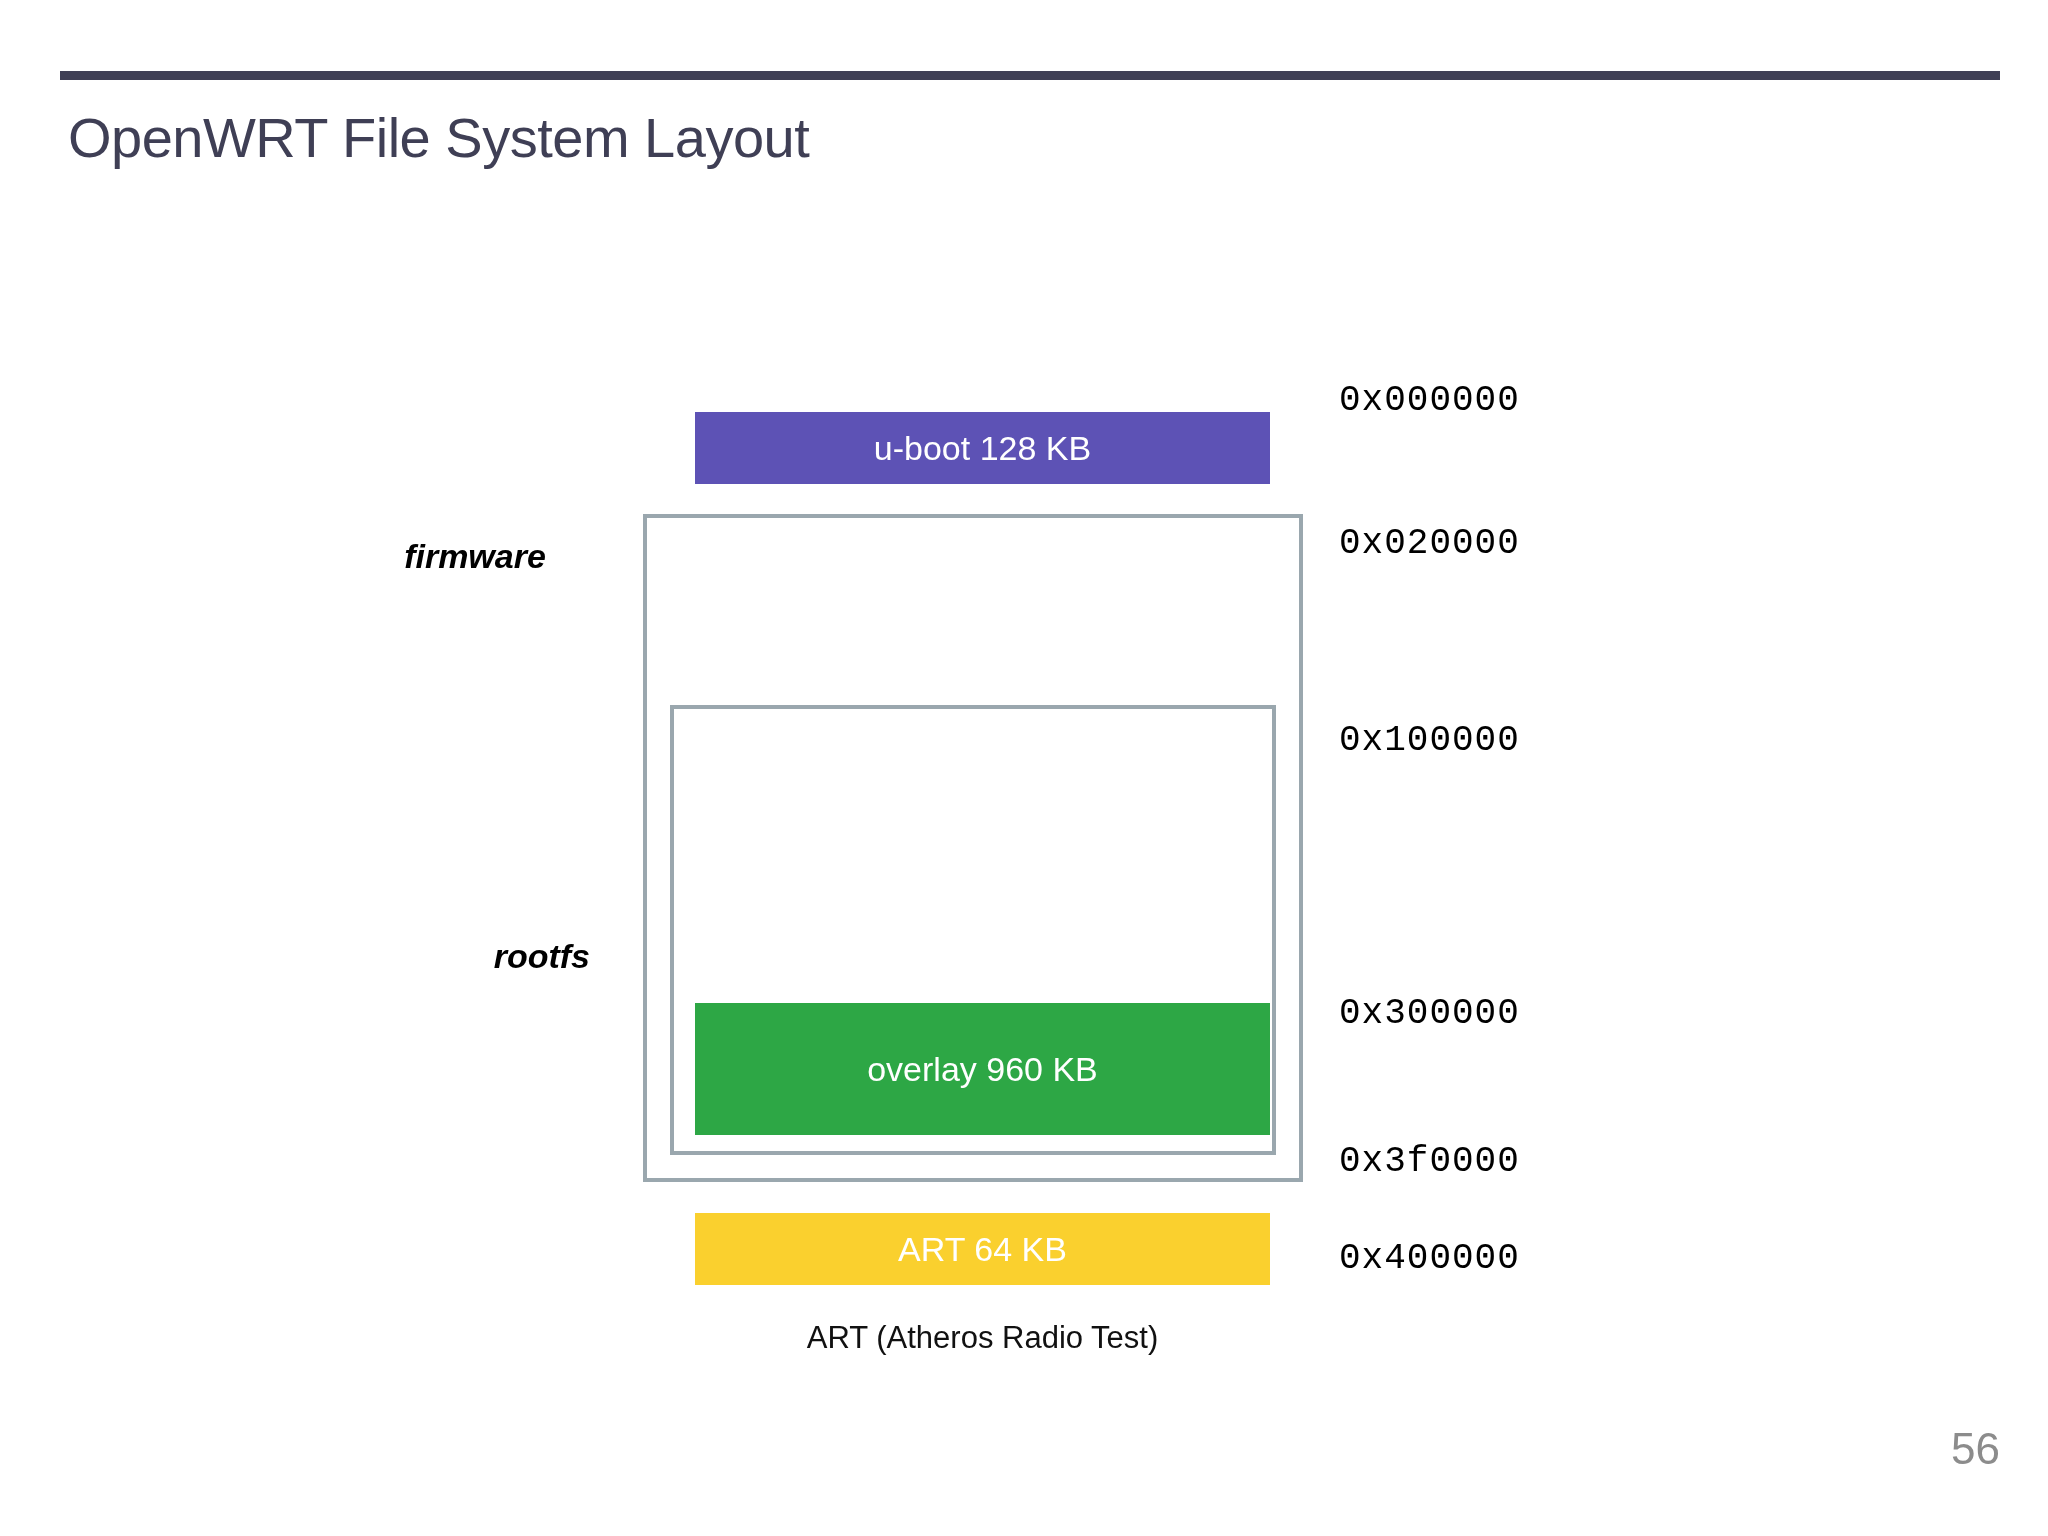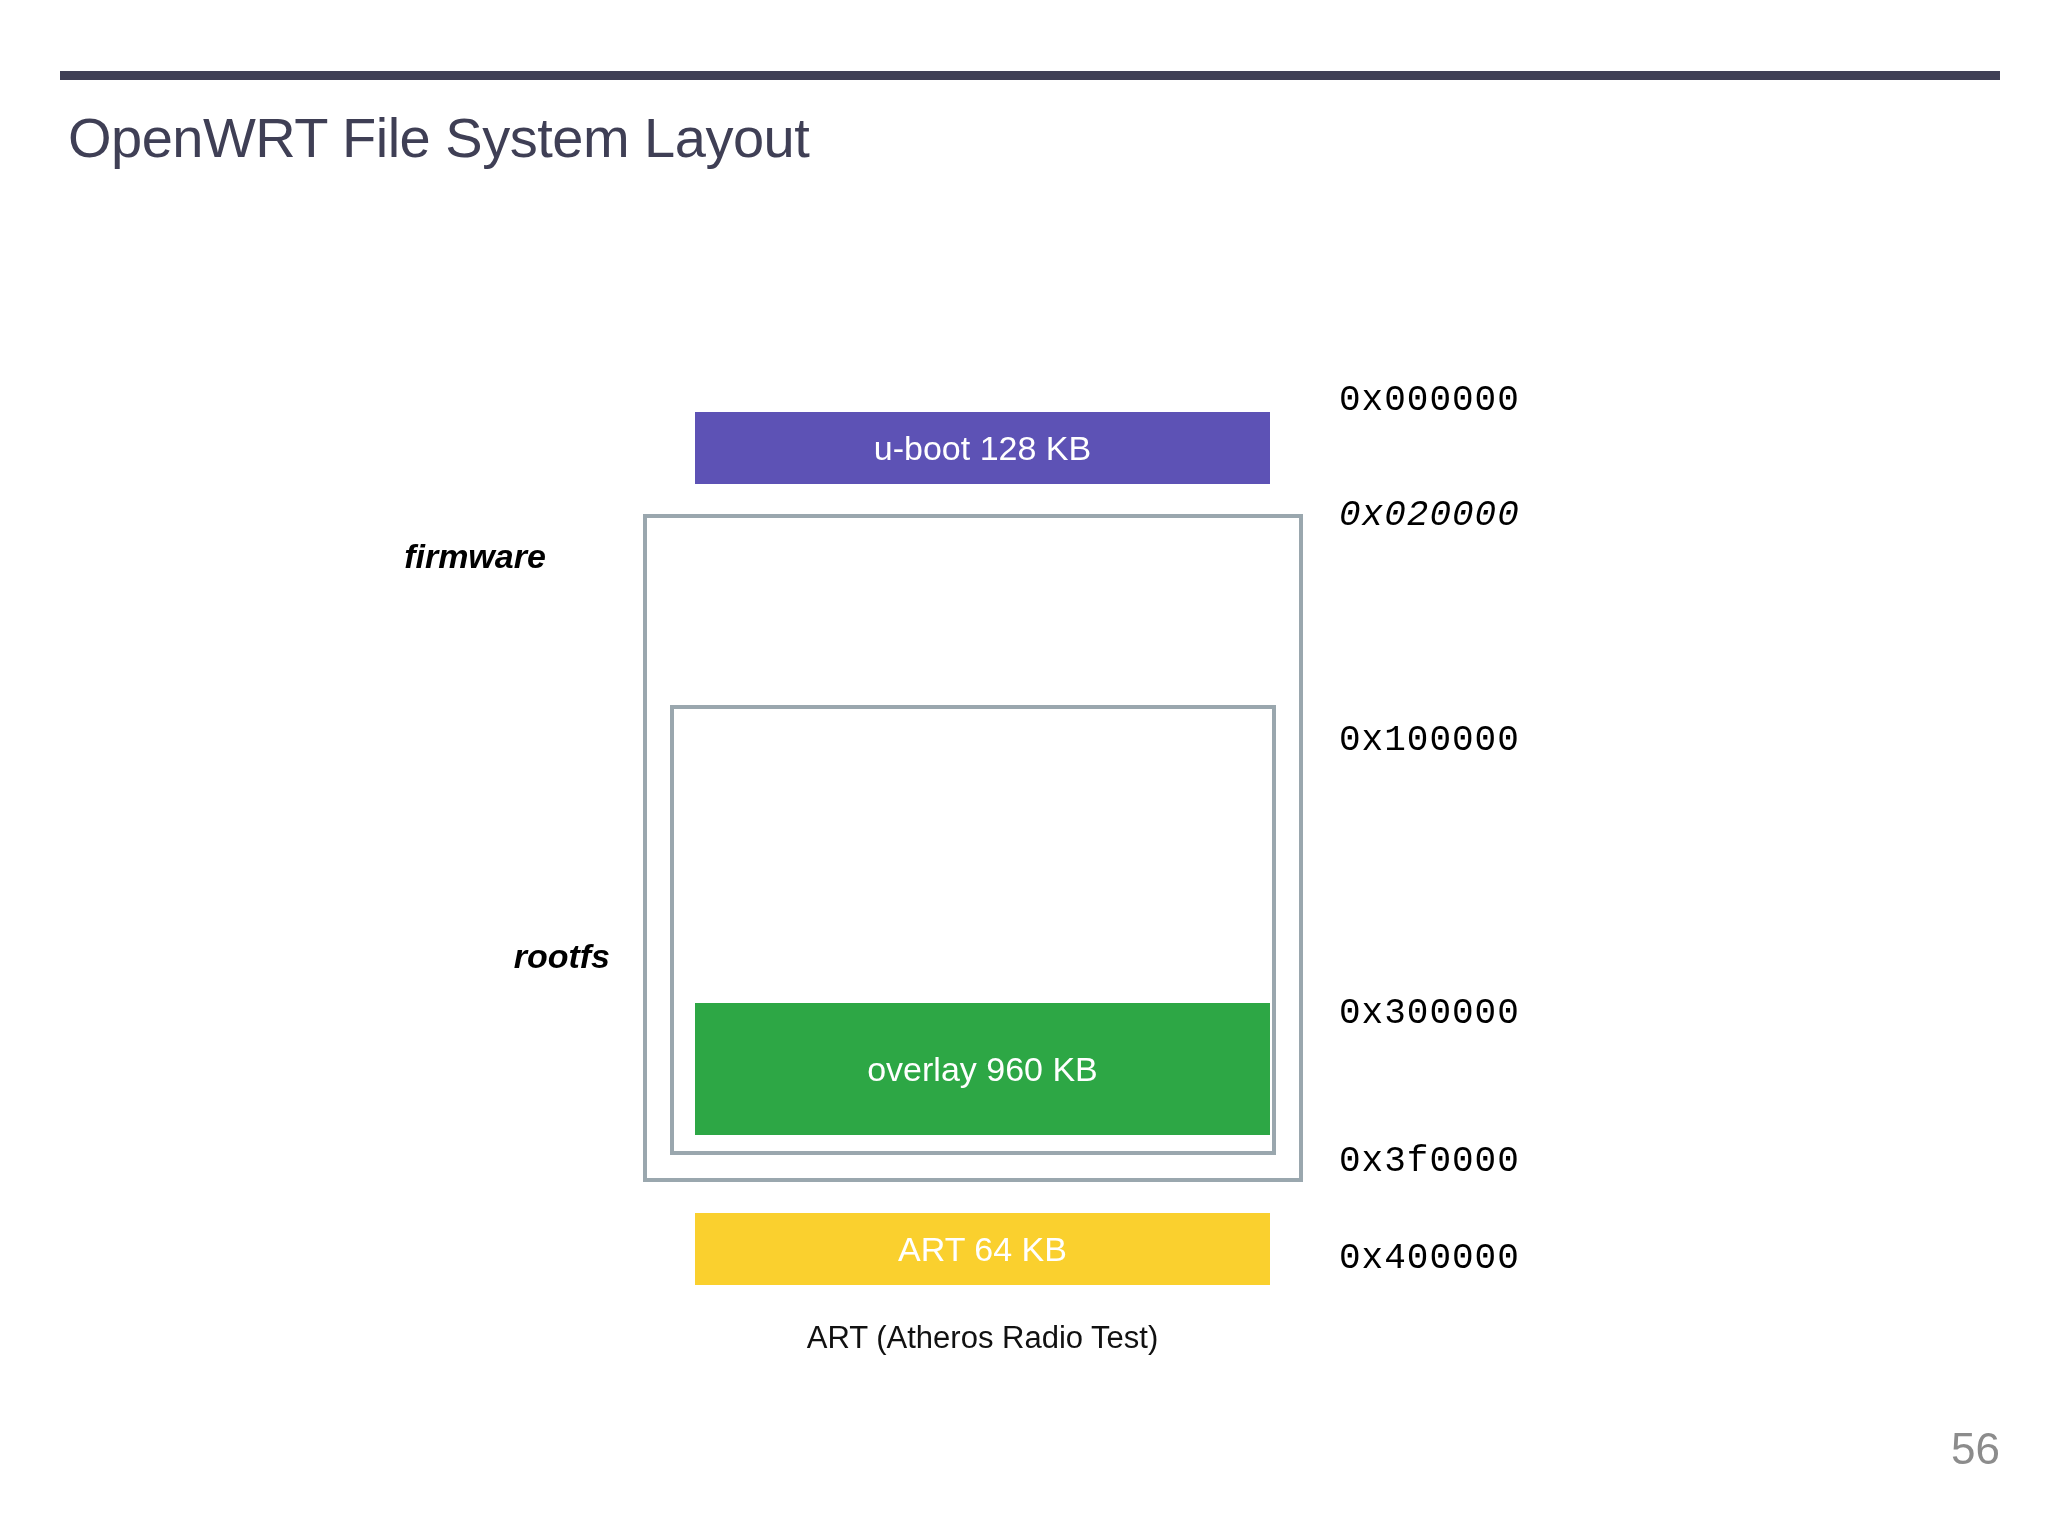--- a/index.html
+++ b/index.html
@@ -95,21 +95,21 @@
     white-space: nowrap;
     text-align: right;
   }
   #firmware-label {
     left: 340px;
     top: 537px;
     width: 270px;
     text-align: center;
   }
   #rootfs-label {
-    left: 340px;
+    left: 320px;
     top: 937px;
     width: 270px;
   }
 
   
   .block {
     position: absolute;
     left: 695px;
     width: 575px;
     display: flex;
@@ -130,21 +130,21 @@
   .addr {
     position: absolute;
     left: 1339px;
     font-family: "Liberation Mono", monospace;
     font-size: 36px;
     letter-spacing: 1px;
     color: #000000;
     white-space: nowrap;
   }
   #addr-0 { top: 380px;  }
-  #addr-1 { top: 495px; font-style: italic;  }
+  #addr-1 { top: 523px;  }
   #addr-2 { top: 720px; text-align: center;  }
   #addr-3 { top: 993px;  }
   #addr-4 { top: 1141px; }
   #addr-5 { top: 1238px; }
 
   
   #art-caption {
     position: absolute;
     left: 695px;
     top: 1320px;

